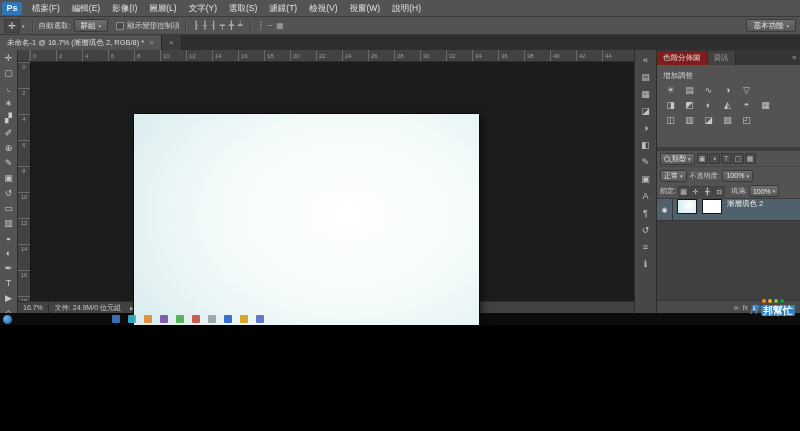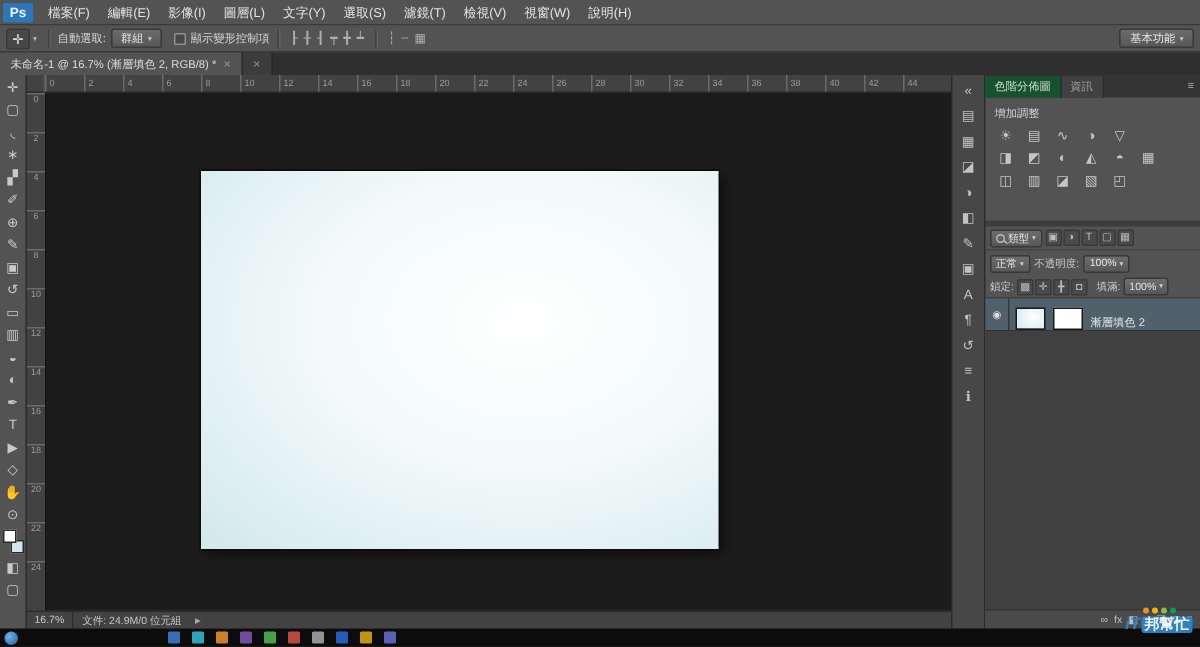--- a/index.html
+++ b/index.html
@@ -1,18 +1,18 @@
 <!DOCTYPE html>
 <html><head>
 <meta charset="utf-8">
 <style>
   *{box-sizing:border-box;margin:0;padding:0}
   html,body{width:800px;height:431px;overflow:hidden;background:#000}
   body{font-family:"Liberation Sans","DejaVu Sans",sans-serif;-webkit-font-smoothing:antialiased}
-  .screen{position:relative;width:800px;height:431px;background:#535353;display:flex;flex-direction:column;color:#d6d6d6;overflow:hidden}
+  .screen{position:relative;width:800px;height:325px;background:#535353;display:flex;flex-direction:column;color:#d6d6d6;overflow:hidden}
 
   
   .menubar{height:17px;display:flex;align-items:center;background:#535353;border-bottom:1px solid #3a3a3a;flex:0 0 auto}
   .ps-logo{width:20px;height:13px;margin:0 4px 0 2px;background:#2d76b9;color:#eaf6ff;font-size:9px;font-weight:bold;text-align:center;line-height:13px;border-radius:1px}
   .menu-items{display:flex;align-items:center;height:100%}
   .menu-item{padding:0 6px;font-size:8.5px;color:#e2e2e2;line-height:16px;white-space:nowrap}
 
   
   .optionsbar{height:18px;display:flex;align-items:center;background:#535353;border-bottom:1px solid #3a3a3a;padding:0 4px;flex:0 0 auto;font-size:8px}
   .opt-tool{width:16px;height:14px;background:#474747;border:1px solid #3a3a3a;text-align:center;line-height:13px;font-size:9px;color:#ddd;border-radius:2px}
@@ -64,40 +64,40 @@
 
   
   .dock{width:22px;background:#474747;border-left:1px solid #2b2b2b;display:flex;flex-direction:column;align-items:center;padding-top:2px;flex:0 0 auto}
   .dock-icon{height:17px;line-height:17px;font-size:9px;color:#c2c2c2;width:18px;text-align:center}
 
   
   .panels{width:144px;background:#3d3d3d;border-left:1px solid #2b2b2b;display:flex;flex-direction:column;flex:0 0 auto;min-height:0}
   .pgroup{background:#535353}
   .ptabs{display:flex;align-items:flex-end;background:#343434;height:15px}
   .ptab{padding:0 6px;font-size:7.5px;height:14px;line-height:14px;color:#9c9c9c;background:#414141;border-right:1px solid #2c2c2c;white-space:nowrap}
-  .ptab.active{background:#14532d;color:#dadada}
+  .ptab.active{background:#7f1d1d;color:#dadada}
   .pmenu{margin-left:auto;font-size:7px;color:#b5b5b5;padding:0 4px;line-height:14px}
   .hist-body{height:3px}
   .adjustments{margin-bottom:4px;padding-bottom:19px}
   .adj-header{font-size:7.5px;color:#cfcfcf;padding:3px 6px 2px}
   .adj-row{display:flex;padding:0 4px}
   .adj-icon{width:19px;height:15px;line-height:15px;text-align:center;font-size:9px;color:#c6c6c6}
 
   .layers{flex:1;display:flex;flex-direction:column;min-height:0}
   .filter-row{display:flex;align-items:center;height:16px;padding:0 3px;gap:2px;border-bottom:1px solid #454545}
   .icon-magnifier{width:6px;height:6px;border:1px solid #bbb;border-radius:50%;position:relative;flex:0 0 auto}
   .icon-magnifier::after{content:"";position:absolute;width:3px;height:1px;background:#bbb;transform:rotate(45deg);right:-3px;bottom:-1px}
   .mini-icons{display:flex;gap:1px}
   .mini-icon{width:11px;height:11px;line-height:10px;text-align:center;font-size:7px;color:#bdbdbd;background:#4a4a4a;border:1px solid #3a3a3a;border-radius:1px}
   .blend-row{display:flex;align-items:center;height:17px;padding:0 3px;gap:3px}
   .lock-row{display:flex;align-items:center;height:15px;padding:0 3px;gap:2px;border-bottom:1px solid #3c3c3c}
   .p-label{font-size:7px;color:#c9c9c9;white-space:nowrap}
   .dropdown.xs{height:12px;padding:0 3px;font-size:7px;gap:2px}
   .layer-list{flex:1;background:#404040;min-height:0}
-  .layer-row{display:flex;align-items:flex-end;height:22px;background:#50616b;border-bottom:1px solid #333}
+  .layer-row{display:flex;align-items:flex-start;height:22px;background:#50616b;border-bottom:1px solid #333}
   .eye-cell{width:16px;height:100%;border-right:1px solid #383838;display:flex;align-items:center;justify-content:center;flex:0 0 auto}
   .eye{font-size:7px;color:#e0e0e0}
   .thumb{width:20px;height:15px;border:1px solid #191919;margin-left:4px;flex:0 0 auto}
   .thumb.grad{background:radial-gradient(circle at 60% 40%, #ffffff 0%, #d2e8eb 100%)}
   .thumb.mask{background:#ffffff;margin-left:5px}
   .layer-name{font-size:7.5px;color:#e8e8e8;margin-left:5px;white-space:nowrap}
   .layers-bottom{height:13px;background:#4a4a4a;border-top:1px solid #353535;display:flex;align-items:center;justify-content:flex-end;gap:4px;padding:0 5px;flex:0 0 auto}
   .bicon{font-size:7px;color:#bdbdbd;line-height:13px}
 
   

